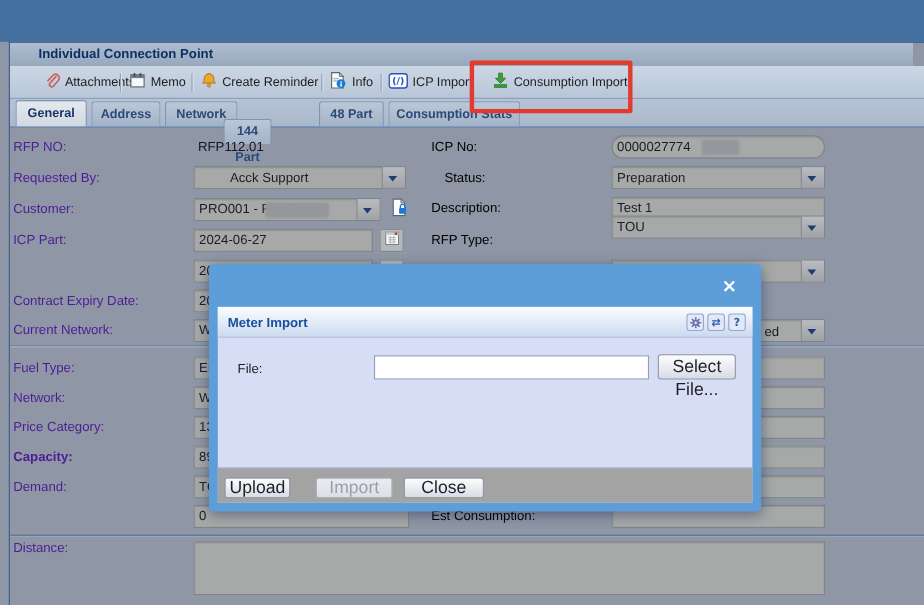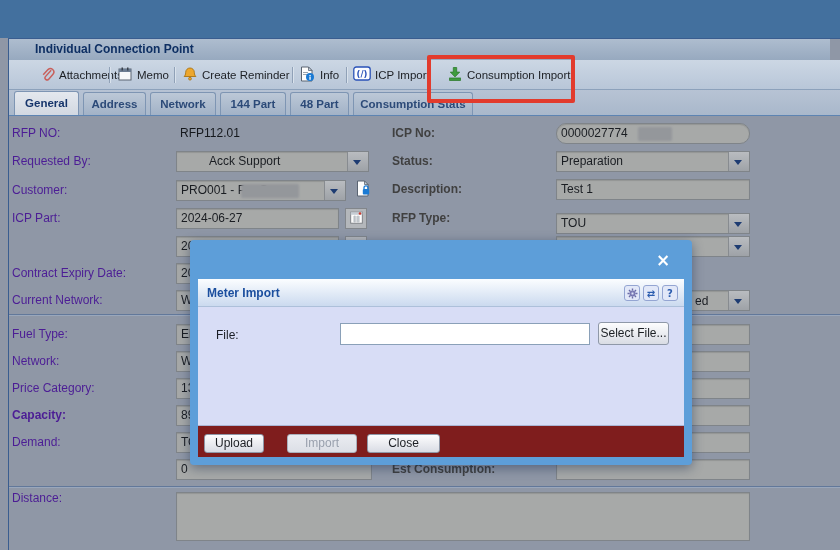--- a/index.html
+++ b/index.html
@@ -19,21 +19,21 @@
   .tb-sep{position:absolute;top:7px;width:1px;height:16px;background:#90a1b7;box-shadow:1px 0 0 #d9e2ec;}
   .tabbar{position:absolute;left:9px;top:90px;right:0;height:26px;
     background:linear-gradient(#b7c3d4,#a9b8cb);border-bottom:1px solid #5d84b2;box-sizing:border-box;}
   .tab{position:absolute;top:2px;height:23px;line-height:23px;text-align:center;
     font-size:11.5px;font-weight:bold;color:#2c4a78;
     background:linear-gradient(#bcc8d7,#a2b2c7);
     border:1px solid #7e95b3;border-bottom:none;border-radius:3px 3px 0 0;box-sizing:border-box;}
   .tab.active{background:linear-gradient(#e4e8ee,#d2d8e1);color:#16356b;height:24px;top:1px;z-index:1;}
   
   .lbl{position:absolute;left:12px;width:162px;font-size:12px;color:#4c1d95;}
-  .lbl-r{position:absolute;left:392px;width:160px;font-size:12px;color:#404040;font-weight:bold;}
+  .lbl-r{position:absolute;left:392px;width:160px;font-size:12px;color:#000000;}
   .val-text{position:absolute;left:180px;font-size:12px;color:#15181d;}
   .fld{position:absolute;height:21px;background:#a7a9a8;border:1px solid #7f8489;
     box-sizing:border-box;font-size:12px;color:#1a1d22;line-height:19px;padding-left:4px;
     box-shadow:inset 0 1px 1px rgba(0,0,0,.12);}
   .fld-l{left:176px;width:193px;}
   .fld-l.short{width:163px;}
   .fld-r{left:556px;width:194px;}
   .trigger{position:absolute;right:0;top:0;bottom:0;width:20px;
     background:linear-gradient(#b9bcc0,#9ea2a7);border-left:1px solid #878b90;}
   .trigger::after{content:"";position:absolute;left:5px;top:8px;width:0;height:0;
@@ -59,24 +59,24 @@
   .modal-title{position:absolute;left:9px;top:7px;font-size:12px;font-weight:bold;color:#1b4e9e;}
   .mh-tools{position:absolute;right:6px;top:6px;display:flex;gap:3px;}
   .mh-btn{width:16px;height:16px;background:#e2e8f8;border:1px solid #94a5d2;border-radius:3px;
     box-sizing:border-box;display:flex;align-items:center;justify-content:center;
     font-size:10px;font-weight:bold;color:#2a5cae;font-family:"DejaVu Sans",sans-serif;cursor:pointer;}
   .modal-file-lbl{position:absolute;left:18px;top:49px;font-size:12px;color:#1b1e26;}
   .modal-file-input{position:absolute;left:142px;top:44px;width:250px;height:22px;
     border:1px solid #8aa0b8;background:#ffffff;box-sizing:border-box;font-size:12px;padding:0 3px;
     font-family:"Liberation Sans",sans-serif;}
   .btn{background:linear-gradient(#fdfdfe,#d9dce4);border:1px solid #8f98a8;border-radius:3px;
-    box-sizing:border-box;font-size:12px;color:#1c1f24;text-align:center;cursor:pointer;
+    box-sizing:border-box;font-size:16px;color:#1c1f24;text-align:center;cursor:pointer;
     font-family:"Liberation Sans",sans-serif;}
   .select-file{position:absolute;left:400px;top:43px;width:71px;height:23px;line-height:21px;}
-  .modal-footer{position:absolute;left:0;top:146px;right:0;height:32px;background:#7f1d1d;
+  .modal-footer{position:absolute;left:0;top:146px;right:0;height:32px;background:#a3a3a3;
     border-top:1px solid #aab4d3;box-sizing:border-box;}
   .foot-btn{position:absolute;top:8px;height:19px;line-height:17px;}
   .foot-btn.disabled{color:#99a0ad;background:linear-gradient(#eaecf1,#dcdfe6);border-color:#aab0bb;}
   
   .hl-box{position:absolute;left:427px;top:55px;width:140px;height:40px;
     border:4px solid #e23b2d;border-radius:2px;z-index:30;pointer-events:none;}
   .frag-ed{position:absolute;left:138px;top:1px;}
 </style>
 </head>
 <body>
@@ -150,21 +150,21 @@
       <span>Consumption Import</span>
     </div>
   </div>
 
   <div class="hl-box"></div>
 
   <div class="tabbar">
     <div class="tab active" style="left:5px;width:65px;">General</div>
     <div class="tab" style="left:74px;width:63px;">Address</div>
     <div class="tab" style="left:141px;width:66px;">Network</div>
-    <div class="tab" style="left:211px;width:66px;">144 Part</div>
+    <div class="tab" style="left:194px;width:44px;margin-top:16px;">144 Part</div>
     <div class="tab" style="left:281px;width:59px;">48 Part</div>
     <div class="tab" style="left:344px;width:120px;">Consumption Stats</div>
   </div>
 
   <span class="lbl" style="top:126px;">RFP NO:</span>
   <span class="val-text" style="top:126px;">RFP112.01</span>
 
   <span class="lbl" style="top:154px;">Requested By:</span>
   <div class="fld fld-l" style="top:151px;padding-left:32px;">
     <span>Acck Support</span>
@@ -239,31 +239,31 @@
   <div class="divider" style="top:486px;"></div>
 
   <div class="comment-box"></div>
 
   <span class="lbl-r" style="top:126px;">ICP No:</span>
   <div class="fld fld-r" style="top:123px;border-radius:10px;">
     <span>0000027774</span>
     <span class="redact" style="left:81px;width:34px;"></span>
   </div>
 
-  <span class="lbl-r" style="top:154px;">Status:</span>
+  <span class="lbl-r" style="top:154px;margin-left:12px;">Status:</span>
   <div class="fld fld-r" style="top:151px;">
     <span>Preparation</span>
     <span class="trigger"></span>
   </div>
 
   <span class="lbl-r" style="top:182px;">Description:</span>
   <div class="fld fld-r" style="top:179px;"><span>Test 1</span></div>
 
   <span class="lbl-r" style="top:211px;">RFP Type:</span>
-  <div class="fld fld-r" style="top:213px;">
+  <div class="fld fld-r" style="top:196px;">
     <span>TOU</span>
     <span class="trigger"></span>
   </div>
 
   <div class="fld fld-r" style="top:236px;">
     <span class="trigger"></span>
   </div>
 
   <div class="fld fld-r" style="top:290px;padding-left:0;">
     <span class="frag-ed">ed</span>

